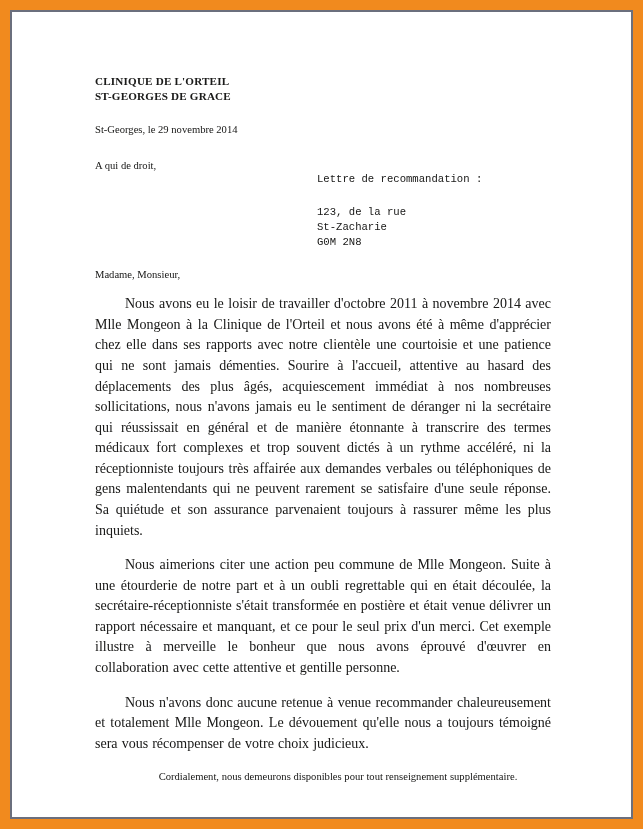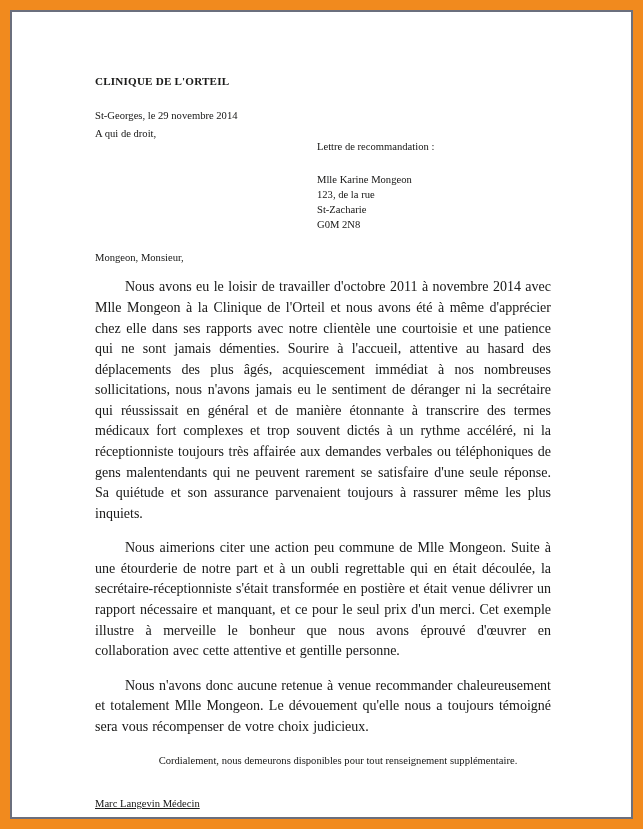--- a/index.html
+++ b/index.html
@@ -65,34 +65,35 @@
   .letterhead {
     font-weight: bold;
     letter-spacing: 0.2px;
     font-size: 11.1px;
     line-height: 1.32;
     margin-bottom: 20px;
   }
   .letterhead div { white-space: nowrap; }
 
   .dateline {
-    margin-bottom: 4px;
+    margin-bottom: 21px;
     font-size: 10.6px;
   }
 
   .salutation-top {
     margin-bottom: 11px;
     font-size: 10.6px;
   }
 
   
   .recipient-wrap {
     margin-top: -13px;
     padding-left: 222px;
     font-size: 10.6px;
+    font-family: Liberation Mono, monospace;
   }
   .subject-line {
     margin-bottom: 19px;
     white-space: nowrap;
   }
   .recipient-block div {
     white-space: nowrap;
     line-height: 1.40;
   }
 
@@ -141,37 +142,37 @@
 <body>
 
 <div id="scan-frame">
   <div id="page-rule"></div>
 
   <div id="page-sheet">
     <div id="page-content">
 
       <div class="letterhead">
         <div>CLINIQUE DE L'ORTEIL</div>
+        <div>ST-GEORGES DE GRACE</div>
       </div>
 
       <div class="dateline">St-Georges, le 29 novembre 2014</div>
 
       <div class="salutation-top">A qui de droit,</div>
 
       <div class="recipient-wrap">
         <div class="subject-line">Lettre  de recommandation  :</div>
         <div class="recipient-block">
-          <div>Mlle Karine  Mongeon</div>
           <div>123,  de la rue</div>
           <div>St-Zacharie</div>
           <div>G0M 2N8</div>
         </div>
       </div>
 
-      <div class="salutation-main">Mongeon, Monsieur,</div>
+      <div class="salutation-main">Madame, Monsieur,</div>
 
       <p class="body-par">Nous avons eu le loisir de travailler d'octobre 2011 à novembre 2014 avec Mlle Mongeon à la Clinique de l'Orteil et nous avons été à même d'apprécier chez elle dans ses rapports avec notre clientèle une courtoisie et une patience qui ne sont jamais démenties.  Sourire à l'accueil, attentive au hasard des déplacements des plus âgés, acquiescement immédiat à nos nombreuses sollicitations, nous n'avons jamais eu le sentiment de déranger ni la secrétaire qui réussissait en général et de manière étonnante à transcrire des termes médicaux fort complexes et trop souvent dictés à un rythme accéléré, ni la réceptionniste toujours très affairée aux demandes verbales ou téléphoniques de gens malentendants qui ne peuvent rarement se satisfaire d'une seule réponse.  Sa quiétude et son assurance parvenaient toujours à rassurer même les plus inquiets.</p>
       <p class="body-par">Nous aimerions citer une action peu commune de Mlle Mongeon.  Suite à une étourderie de notre part et à un oubli regrettable qui en était découlée, la secrétaire-réceptionniste s'était transformée en postière et était venue délivrer un rapport nécessaire et manquant, et ce pour le seul prix d'un merci.  Cet exemple illustre à merveille le bonheur que nous avons éprouvé d'œuvrer en collaboration avec cette attentive et gentille personne.</p>
       <p class="body-par">Nous n'avons donc aucune retenue à venue recommander chaleureusement et totalement Mlle Mongeon. Le dévouement qu'elle nous a toujours témoigné sera vous récompenser de votre choix judicieux.</p>
 
       <p class="closing-par">Cordialement, nous demeurons disponibles pour tout renseignement  supplémentaire.</p>
 
       <div class="signature-line">Marc Langevin  Médecin</div>
 
       <div class="footer-address"><span>123 1</span><sup>re</sup><span> AVENUE – ST-GEORGES, QC G5B 5B8</span></div>

